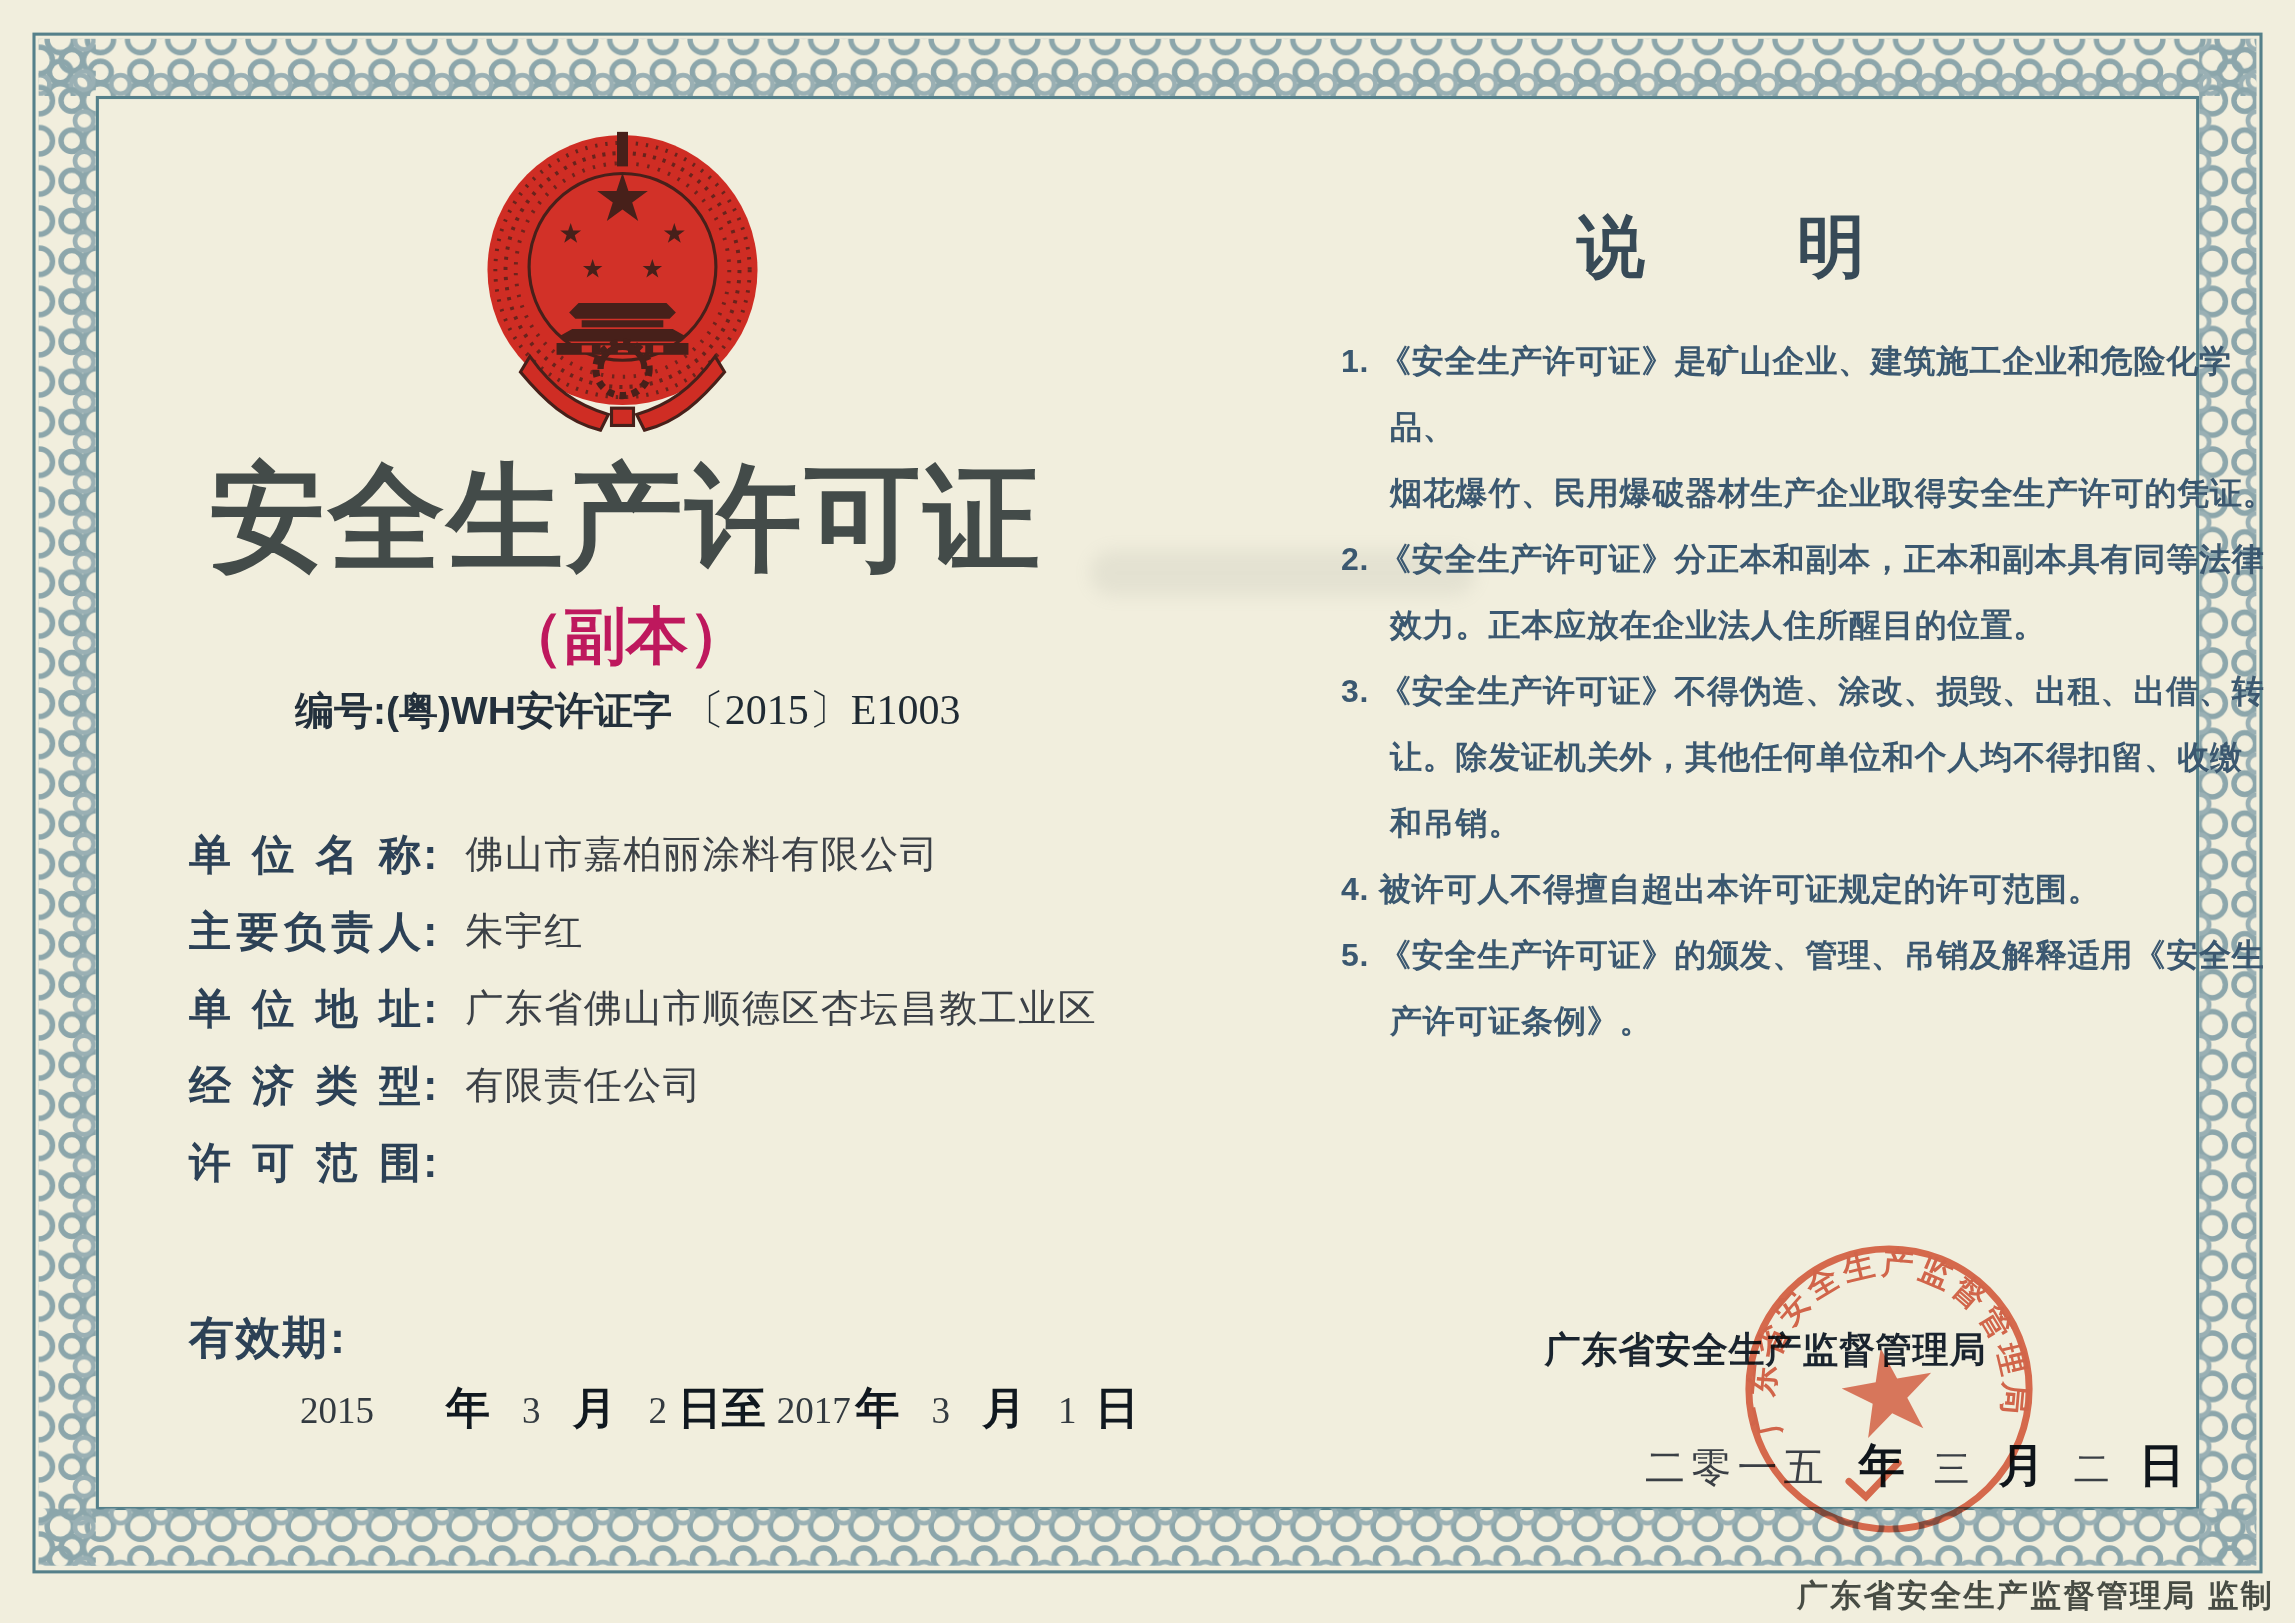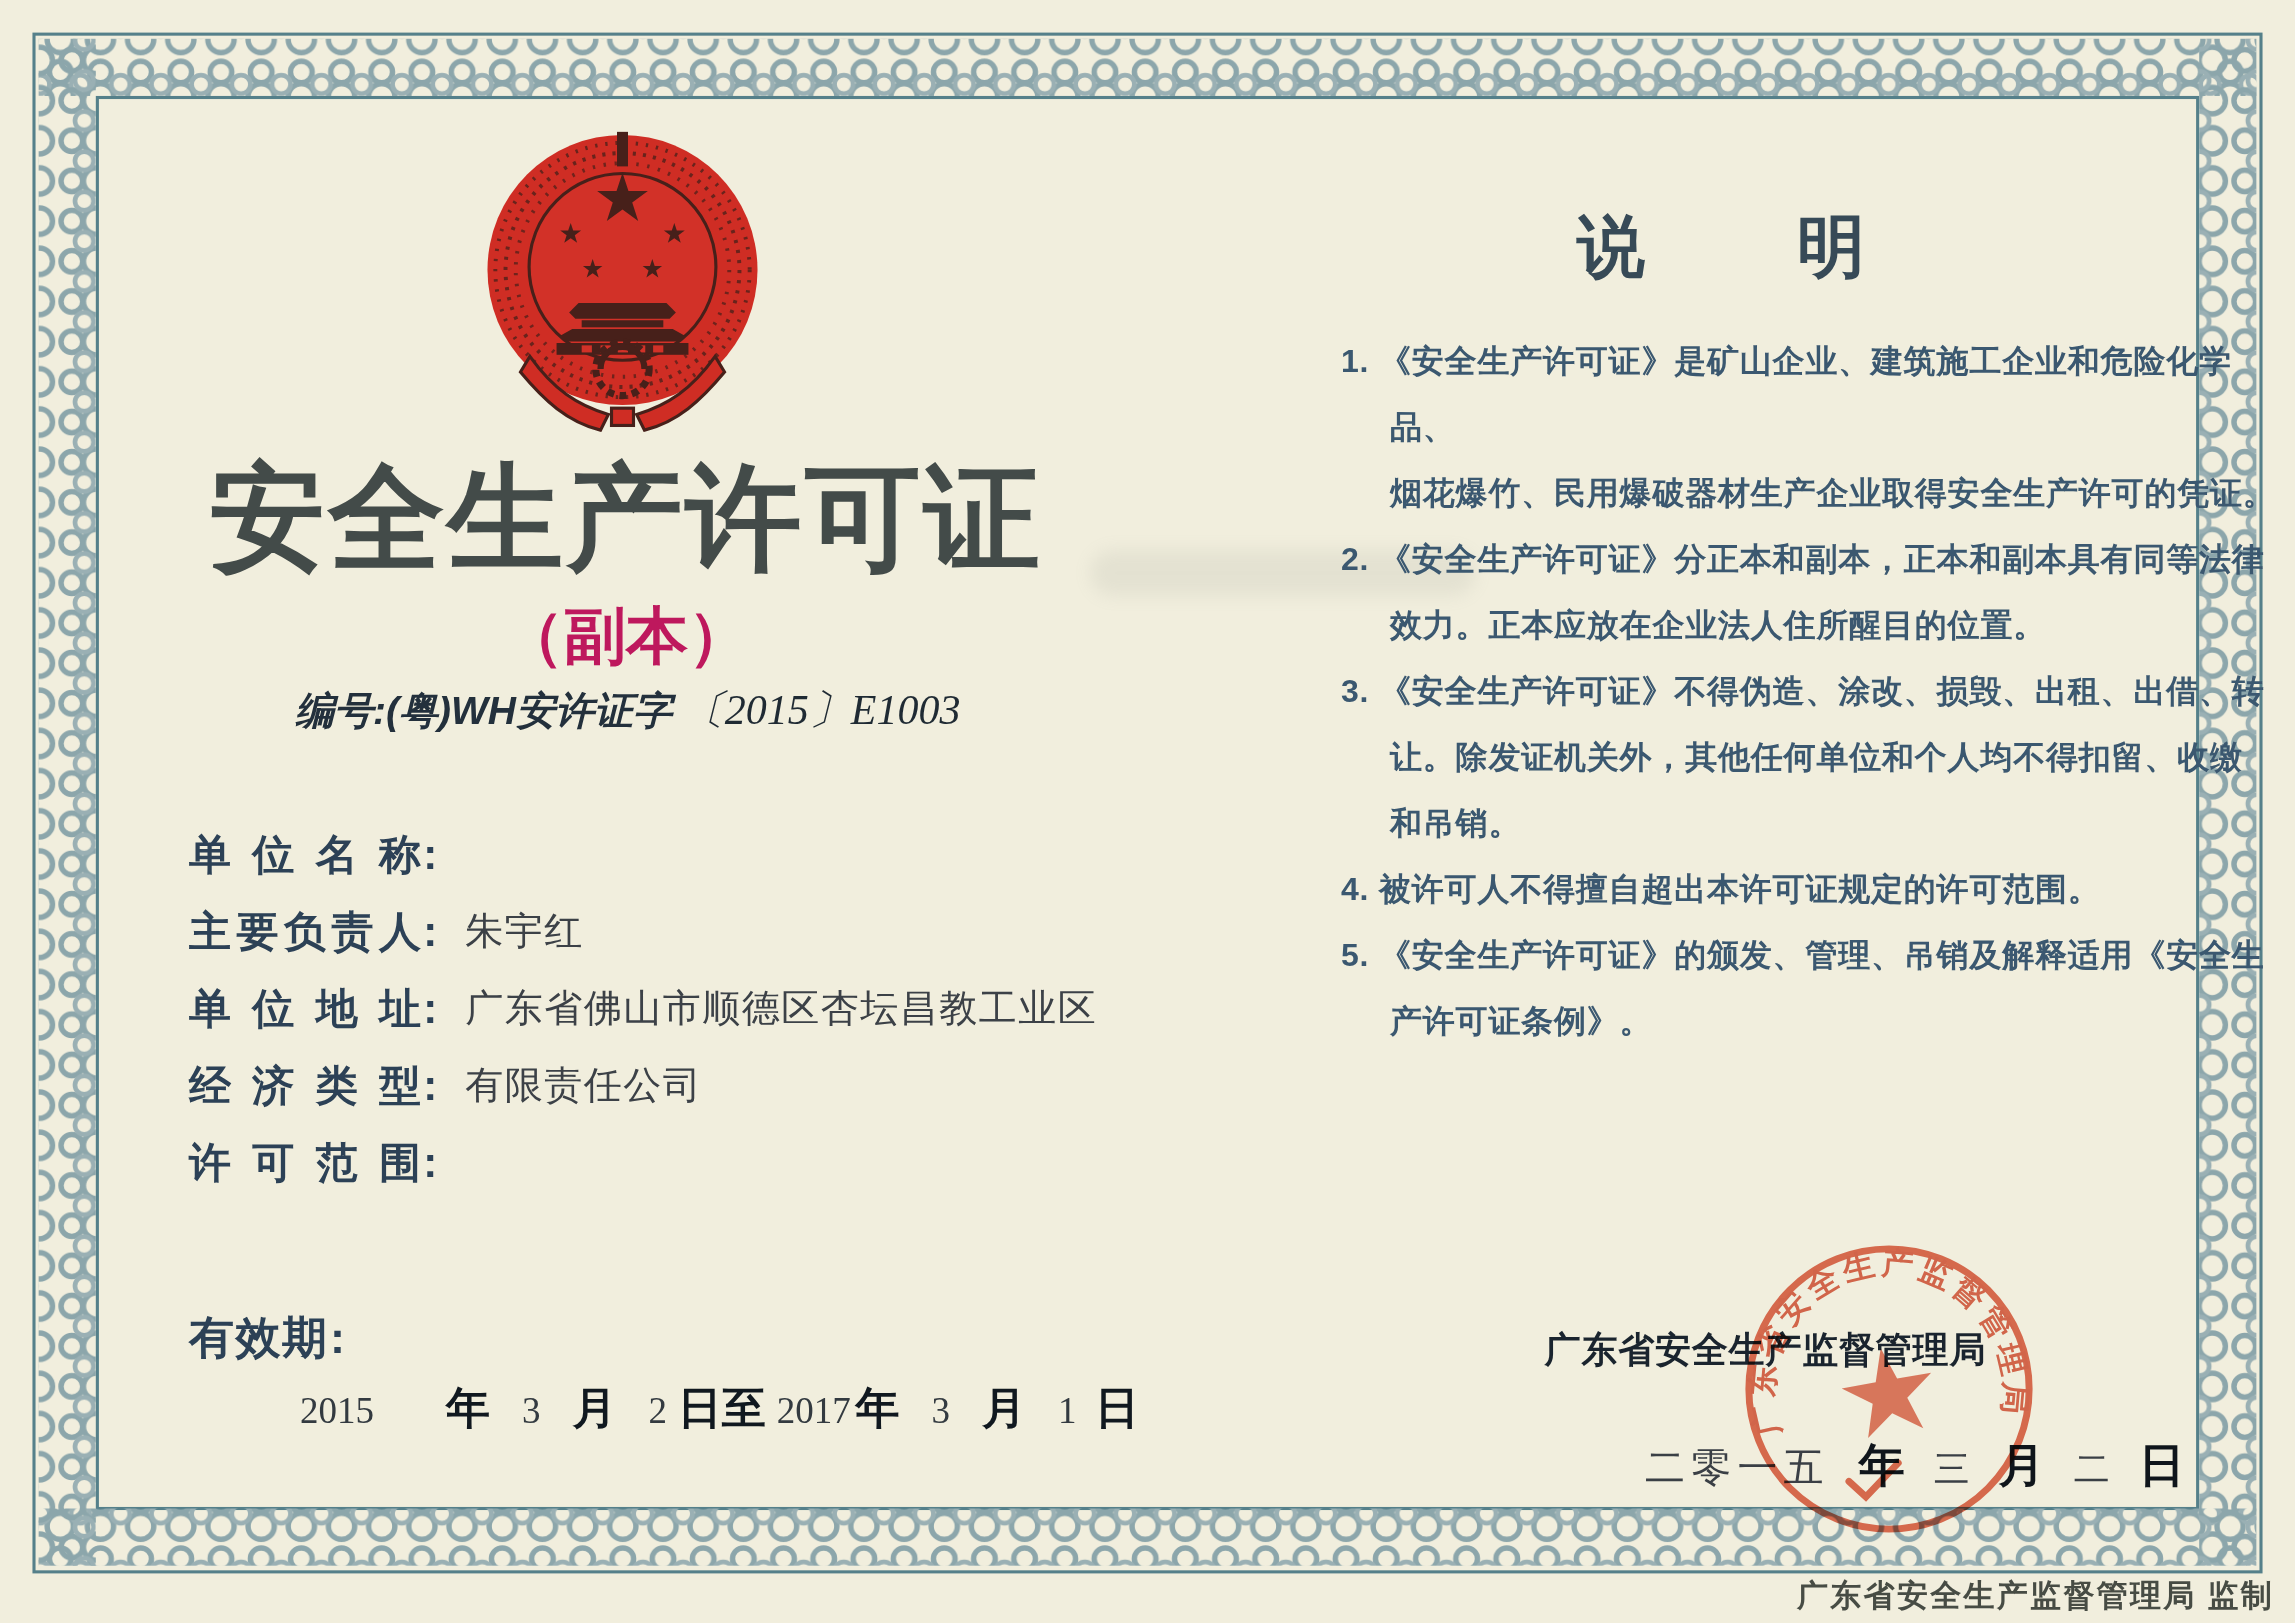--- a/index.html
+++ b/index.html
@@ -19,21 +19,21 @@
     text-align: center; font-size: 116px; font-weight: bold;
     letter-spacing: 3.1px; color: #434b49; line-height: 1.05;
     font-family: Liberation Sans, sans-serif;
   }
   .subtitle {
     position: absolute; left: 143px; top: 594px; width: 966px;
     text-align: center; font-size: 62px; font-weight: bold; color: #be185d;
   }
   .serial {
     position: absolute; left: 295px; top: 682px; font-size: 39px;
-    font-weight: bold; color: #23303c; white-space: nowrap; font-style: italic;
+    font-weight: bold; color: #23303c; white-space: nowrap;
   }
   .serial .serif { font-family: "Liberation Serif", serif; font-weight: normal; font-size: 42px; color: #1f2a33; margin-left: 10.8px; }
 
   .fields { position: absolute; left: 189px; top: 816px; width: 1098px; }
   .frow { display: flex; align-items: center; height: 77px; }
   .flabel { width: 232px; font-size: 42px; font-weight: bold; color: #2c4156; }
   [data-justify] { display: inline-flex; justify-content: space-between; }
   .fcolon { font-size: 42px; font-weight: bold; color: #2c4156; margin-left: 2.3px; }
   .fvalue {
     margin-left: 28px; font-size: 38px; color: #3c4147;
@@ -164,20 +164,21 @@
 
   <div class="fields">
     <div class="frow">
       <span class="flabel" data-justify="">
           <span>单</span>
           <span>位</span>
           <span>名</span>
           <span>称</span>
         </span>
         <span class="fcolon">:</span>
+      <span class="fvalue">佛山市嘉柏丽涂料有限公司</span>
     </div>
     <div class="frow">
       <span class="flabel" data-justify="">
           <span>主</span>
           <span>要</span>
           <span>负</span>
           <span>责</span>
           <span>人</span>
         </span>
         <span class="fcolon">:</span>

